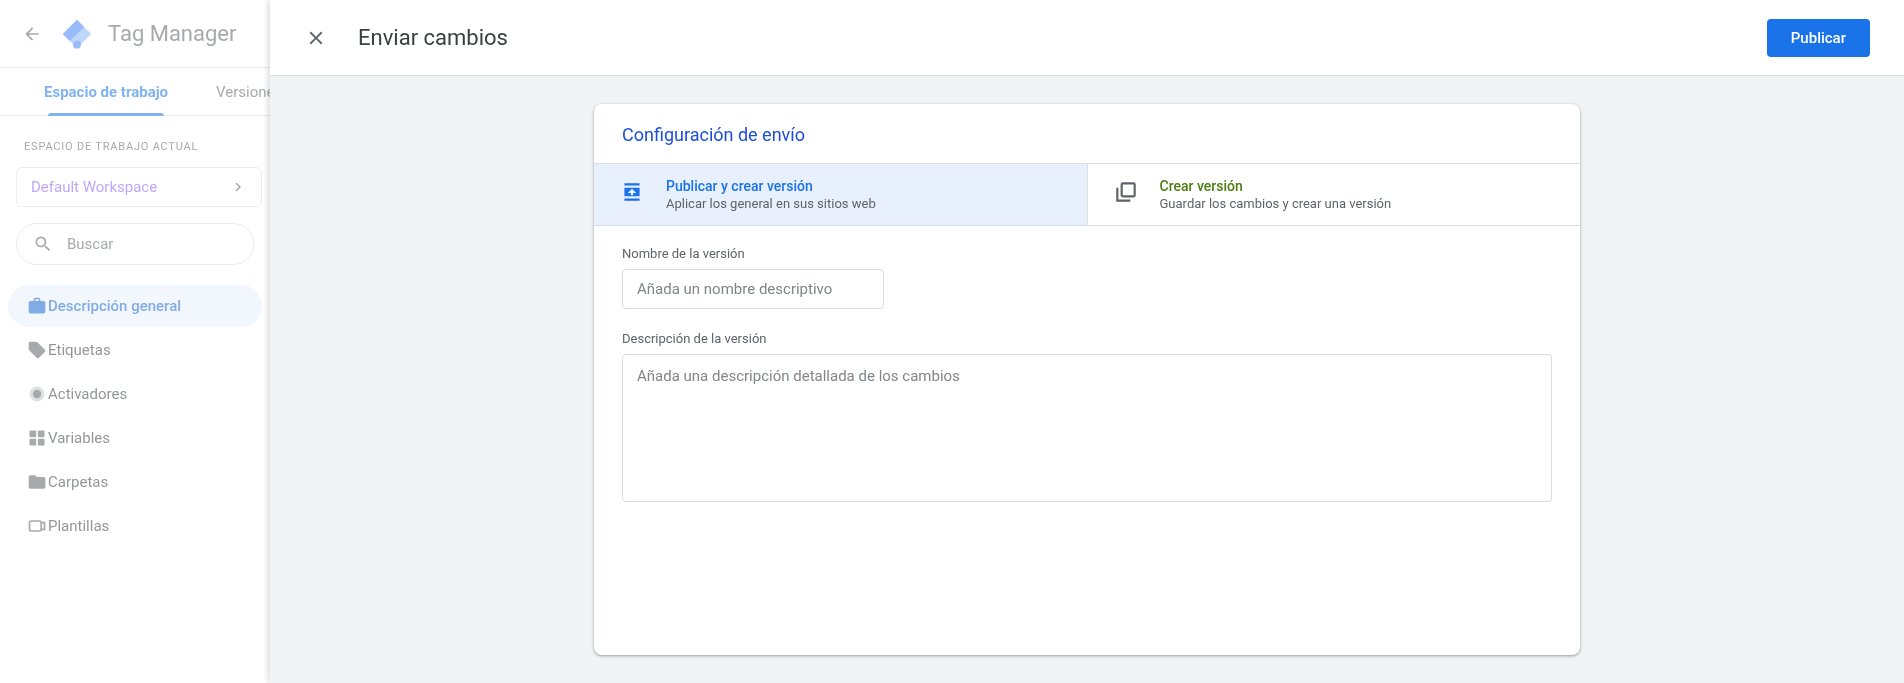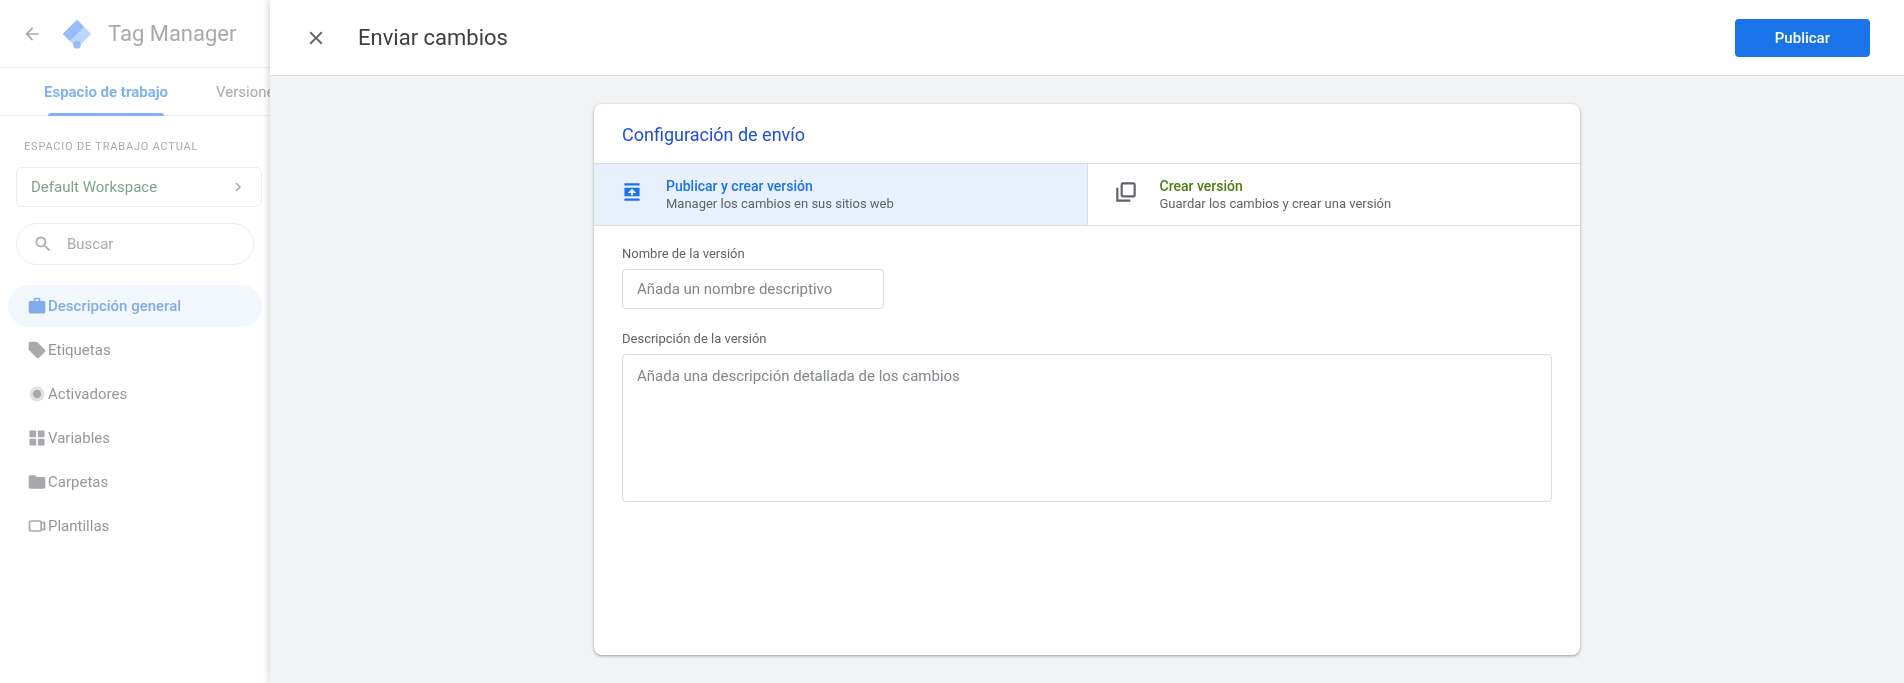--- a/index.html
+++ b/index.html
@@ -120,21 +120,21 @@
     }
     .ws-selector {
       border: 1px solid #dadce0;
       border-radius: 6px;
       padding: 10px 14px;
       margin: 6px 0 16px 8px;
       display: flex;
       align-items: center;
       justify-content: space-between;
       font-size: 15px;
-      color: #14532d;
+      color: #8b5cf6;
       cursor: pointer;
     }
     .ws-selector svg { flex-shrink: 0; }
     
     .search-box {
       border: 1px solid #dadce0;
       border-radius: 22px;
       padding: 10px 16px;
       margin: 0 8px 20px 8px;
       display: flex;
@@ -205,21 +205,21 @@
       font-size: 22px;
       color: #3c4043;
       flex: 1;
       font-weight: 400;
     }
     .publish-btn {
       background: #1a73e8;
       color: #fff;
       border: none;
       border-radius: 4px;
-      padding: 10px 40px;
+      padding: 10px 24px;
       font-size: 15px;
       font-weight: 500;
       cursor: pointer;
       margin-right: 6px;
     }
     
     .modal-body {
       flex: 1;
       background: #f1f3f4;
       padding: 28px 0;
@@ -430,21 +430,21 @@
 
       <div class="option-row">
         <div class="option selected">
           <span class="option-icon">
             <svg width="26" height="26" viewBox="0 0 24 24" fill="currentColor">
                 <path d="M5 4v2h14V4H5zm0 16h14v-2H5v2zM5 8v8h14V8H5zm7 1l4 4h-3v2h-2v-2H8l4-4z"></path>
               </svg>
           </span>
           <div class="option-text">
             <span class="option-title">Publicar y crear versión</span>
-            <span class="option-sub">Manager los cambios en sus sitios web</span>
+            <span class="option-sub">Aplicar los general en sus sitios web</span>
           </div>
         </div>
         <div class="option">
           <span class="option-icon">
             <svg width="26" height="26" viewBox="0 0 24 24" fill="none" stroke="currentColor" stroke-width="2">
                 <rect x="8" y="4" width="12" height="12" rx="1"></rect>
                 <path d="M4 8 L4 20 L16 20"></path>
               </svg>
           </span>
           <div class="option-text">

